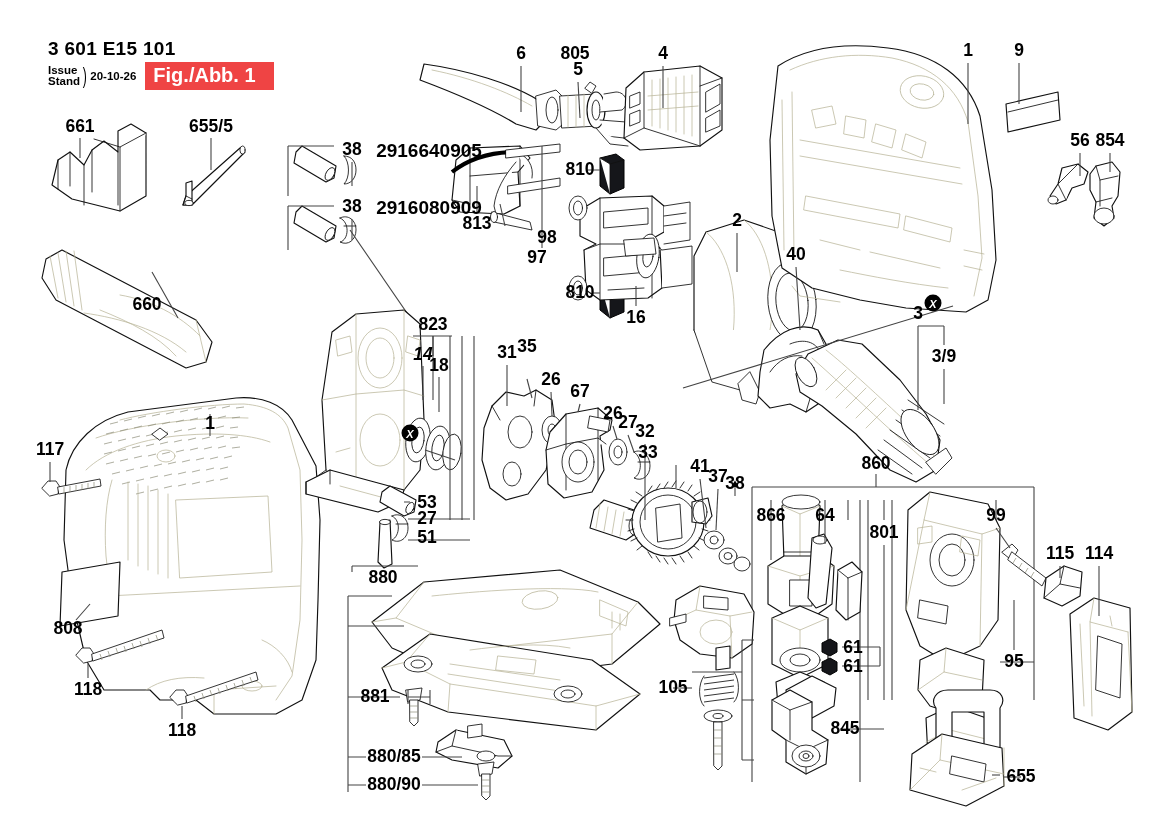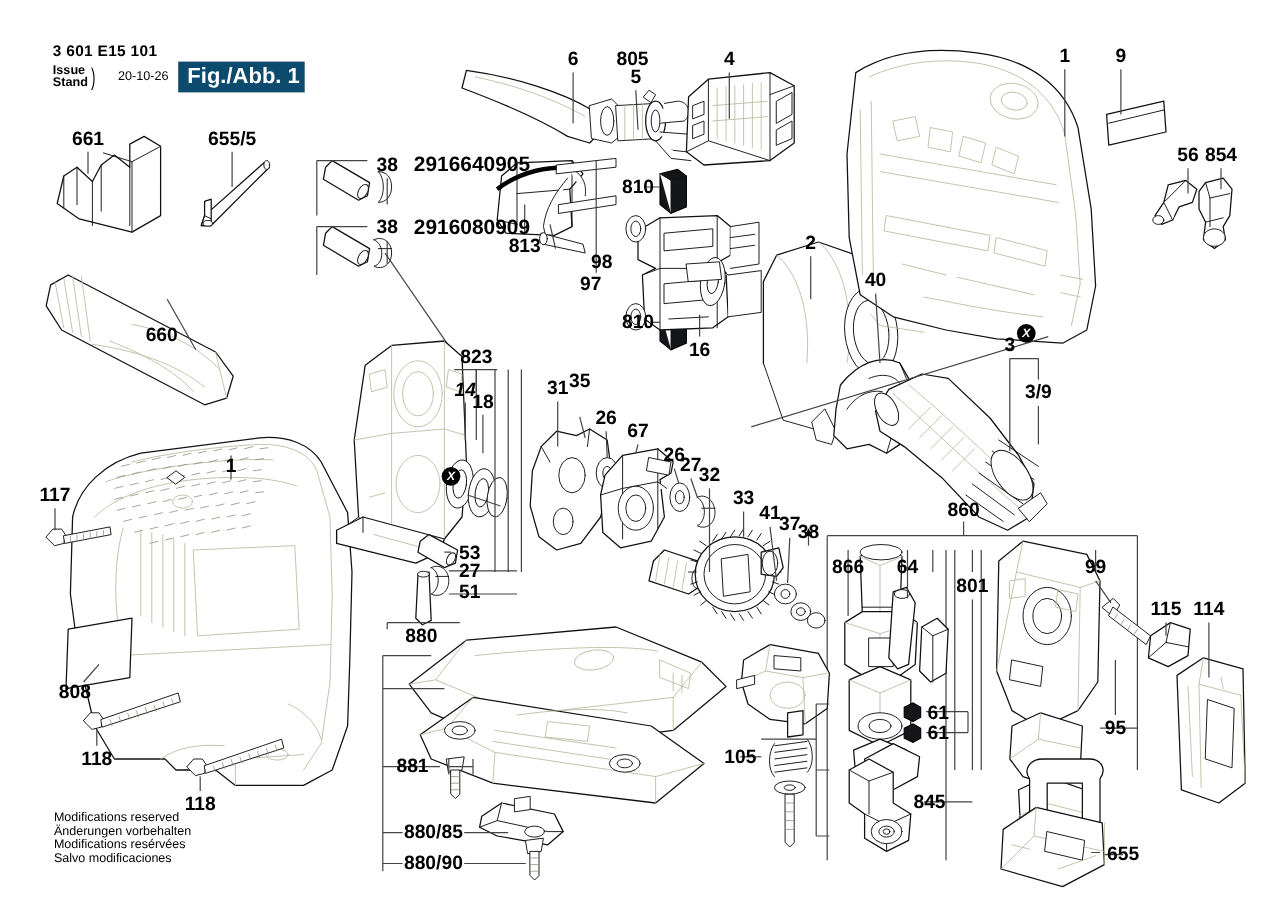--- a/index.html
+++ b/index.html
@@ -4,27 +4,27 @@
 <title>Parts Diagram</title>
 <style>
   html,body{margin:0;padding:0;background:#ffffff;}
   body{width:1169px;height:826px;position:relative;overflow:hidden;
        font-family:"Liberation Sans","DejaVu Sans",sans-serif;color:#000;}
   #sheet{position:absolute;inset:0;width:1169px;height:826px;}
   #svgroot{position:absolute;left:0;top:0;width:1169px;height:826px;}
 
   
   .hdr{position:absolute;left:48px;top:38px;}
-  .hdr .code{font-size:14px;font-weight:700;letter-spacing:.3px;white-space:nowrap;}
+  .hdr .code{font-size:19px;font-weight:700;letter-spacing:.3px;white-space:nowrap;}
   .hdr .row2{display:flex;align-items:center;margin-top:2px;}
   .issue-stack{display:flex;flex-direction:column;line-height:11.5px;font-size:11.5px;font-weight:700;}
   .brace{font-size:22px;line-height:22px;margin:0 1px 0 1px;transform:scaleX(.55);font-weight:400;}
-  .datecode{font-size:11.5px;font-weight:400;margin-left:18px;}
-  .figbox{background:#0c4a6e;color:#fff;font-size:20px;font-weight:700;
-          padding:2px 4px 3px 8px;margin-left:9px;letter-spacing:0px;white-space:nowrap;}
+  .datecode{font-size:11.5px;font-weight:700;margin-left:1px;}
+  .figbox{background:#ef4444;color:#fff;font-size:20px;font-weight:700;
+          padding:2px 18px 3px 8px;margin-left:9px;letter-spacing:0px;white-space:nowrap;}
 
   
   .footer{position:absolute;left:49px;top:737px;font-size:11.4px;line-height:12.6px;font-weight:400;}
   .footer div{white-space:nowrap;}
 
   
   .lbl{position:absolute;font-weight:700;white-space:nowrap;
        transform:translate(-50%,-50%);line-height:1;}
   .s18{font-size:17.5px;}
   .s13{font-size:19px;}
@@ -623,26 +623,20 @@
       <div class="issue-stack">
         <span>Issue</span>
         <span>Stand</span>
       </div>
       <div class="brace">)</div>
       <div class="datecode">20-10-26</div>
       <div class="figbox">Fig./Abb. 1</div>
     </div>
   </div>
 
-  <div class="footer">
-    <div>Modifications reserved</div>
-    <div>Änderungen vorbehalten</div>
-    <div>Modifications resérvées</div>
-    <div>Salvo modificaciones</div>
-  </div>
 
   <div id="callout-layer">
       <div class="lbl s18" style="left: 80px; top: 127px;">661</div>
       <div class="lbl s18" style="left: 211px; top: 127px;">655/5</div>
       <div class="lbl s18" style="left: 147px; top: 262px; margin-top: 43px;">660</div>
       <div class="lbl s18" style="left: 210px; top: 424px;">1</div>
       <div class="lbl s18" style="left: 50px; top: 450px;">117</div>
       <div class="lbl s18" style="left: 68px; top: 629px;">808</div>
       <div class="lbl s18" style="left: 88px; top: 690px;">118</div>
       <div class="lbl s18" style="left: 182px; top: 731px;">118</div>
@@ -671,21 +665,21 @@
       <div class="lbl s18" style="left: 433px; top: 325px;">823</div>
       <div class="lbl s18" style="left: 423px; top: 355px; font-style: italic;">14</div>
       <div class="lbl s18" style="left: 439px; top: 366px;">18</div>
       <div class="lbl s18" style="left: 507px; top: 353px;">31</div>
       <div class="lbl s18" style="left: 527px; top: 347px; text-align: right;">35</div>
       <div class="lbl s18" style="left: 551px; top: 380px;">26</div>
       <div class="lbl s18" style="left: 580px; top: 392px;">67</div>
       <div class="lbl s18" style="left: 613px; top: 414px;">26</div>
       <div class="lbl s18" style="left: 628px; top: 423px;">27</div>
       <div class="lbl s18" style="left: 645px; top: 432px;">32</div>
-      <div class="lbl s18" style="left: 676px; top: 453px;">33</div>
+      <div class="lbl s18" style="left: 648px; top: 453px;">33</div>
       <div class="lbl s18" style="left: 700px; top: 467px;">41</div>
       <div class="lbl s18" style="left: 718px; top: 477px;">37</div>
       <div class="lbl s18" style="left: 735px; top: 484px;">38</div>
       <div class="lbl s18" style="left: 427px; top: 503px;">53</div>
       <div class="lbl s18" style="left: 427px; top: 519px;">27</div>
       <div class="lbl s18" style="left: 427px; top: 538px;">51</div>
       <div class="lbl s18" style="left: 383px; top: 578px;">880</div>
       <div class="lbl s18" style="left: 375px; top: 697px;">881</div>
       <div class="lbl s18" style="left: 394px; top: 757px;">880/85</div>
       <div class="lbl s18" style="left: 394px; top: 785px;">880/90</div>

